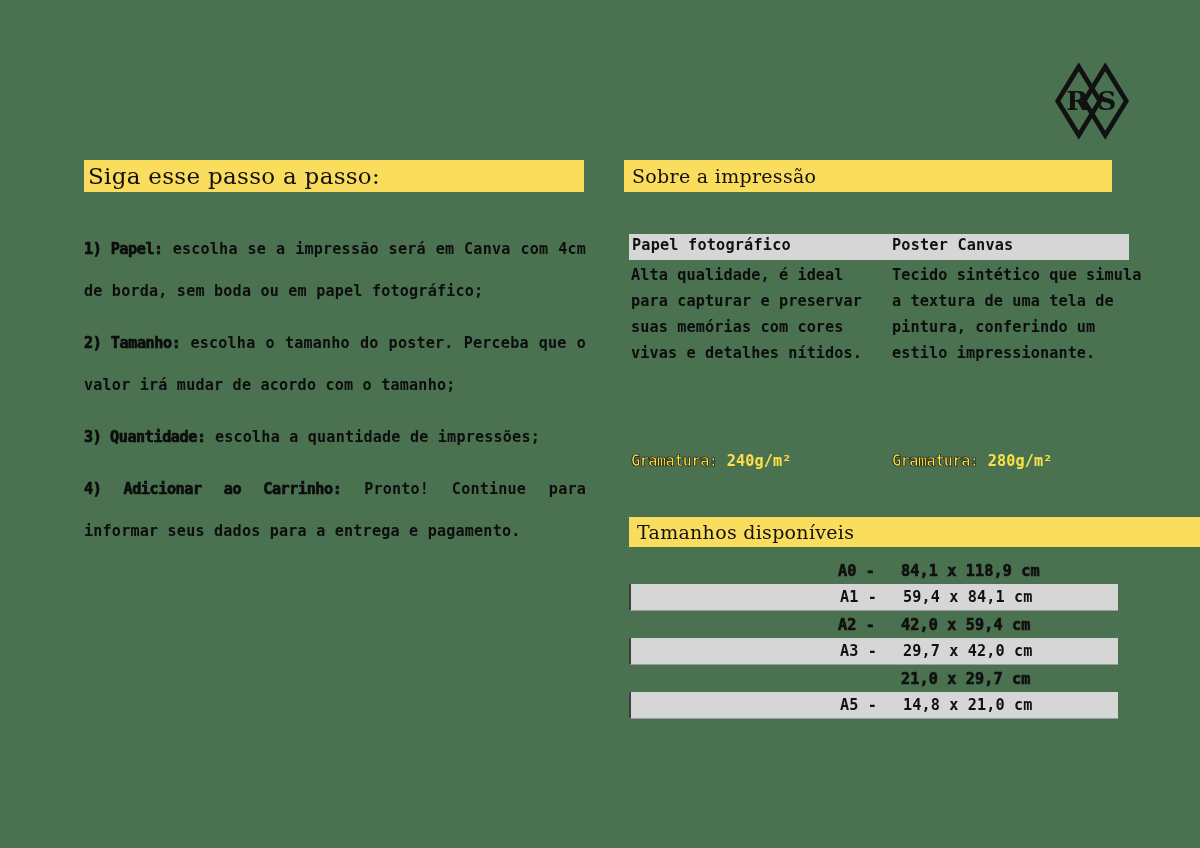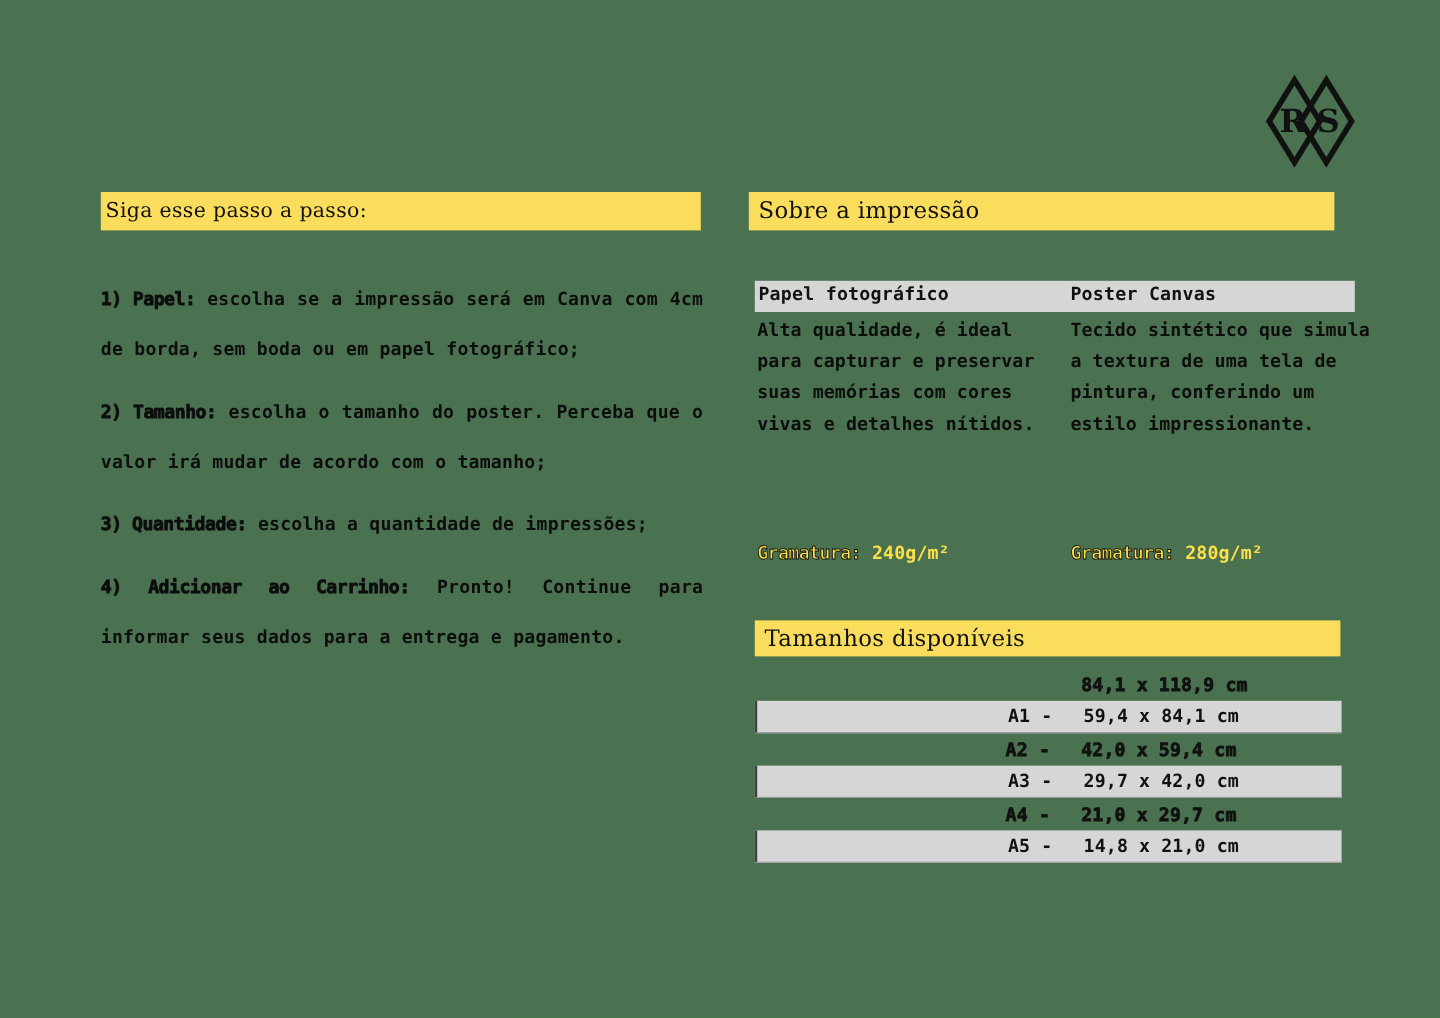--- a/index.html
+++ b/index.html
@@ -39,35 +39,35 @@
     white-space: nowrap;
   }
 
   #heading-steps {
     left: 84px;
     top: 160px;
     width: 500px;
     height: 32px;
     padding-left: 4px;
   }
-  #heading-steps .bar-text { font-size: 17px; letter-spacing: .3px; }
+  #heading-steps .bar-text { font-size: 23px; letter-spacing: .3px; }
 
   #heading-printing {
     left: 624px;
     top: 160px;
     width: 488px;
     height: 32px;
     padding-left: 8px;
   }
   #heading-printing .bar-text { font-size: 19px; letter-spacing: .3px; }
 
   #heading-sizes {
     left: 629px;
     top: 517px;
-    width: 488px;
+    width: 572px;
     height: 30px;
     padding-left: 8px;
   }
   #heading-sizes .bar-text { font-size: 19px; letter-spacing: .3px; }
 
   
   #steps-column {
     position: absolute;
     left: 84px;
     top: 228px;
@@ -244,35 +244,35 @@
 <div class="gramatura" id="gramatura-2">
   <span class="label">Gramatura:</span><span class="value"> 280g/m²</span>
 </div>
 
 <div class="bar-yellow" id="heading-sizes">
   <span class="bar-text">Tamanhos disponíveis</span>
 </div>
 
 <div id="sizes-table">
   <div class="size-row plain">
+    <span class="size-code">A0 -</span>
     <span class="size-dim">84,1 x 118,9 cm</span>
   </div>
   <div class="size-row shaded">
     <span class="size-code">A1 -</span>
     <span class="size-dim">59,4 x 84,1 cm</span>
   </div>
   <div class="size-row plain">
     <span class="size-code">A2 -</span>
     <span class="size-dim">42,0 x 59,4 cm</span>
   </div>
   <div class="size-row shaded">
     <span class="size-code">A3 -</span>
     <span class="size-dim">29,7 x 42,0 cm</span>
   </div>
   <div class="size-row plain">
-    <span class="size-code">A4 -</span>
     <span class="size-dim">21,0 x 29,7 cm</span>
   </div>
   <div class="size-row shaded">
     <span class="size-code">A5 -</span>
     <span class="size-dim">14,8 x 21,0 cm</span>
   </div>
 </div>
 
 </body></html>

